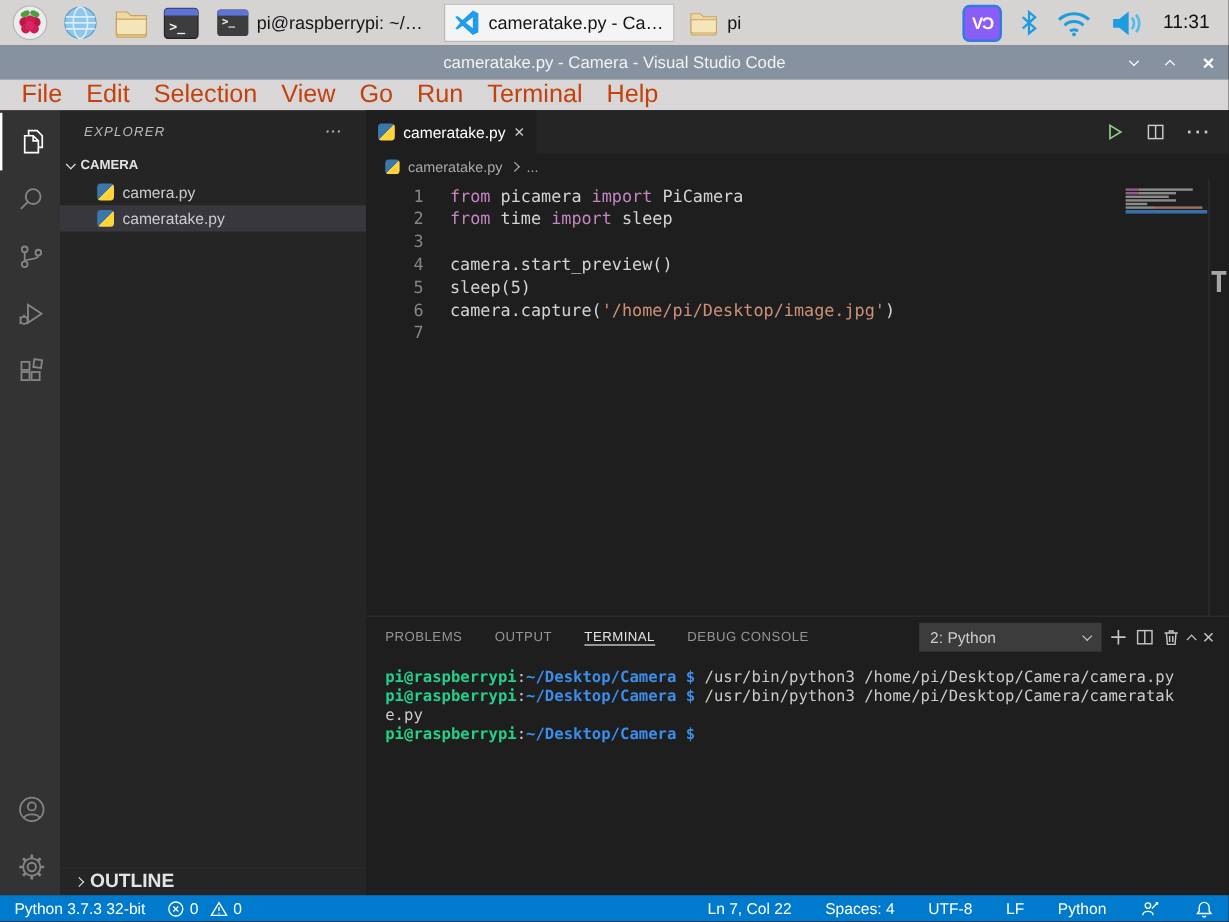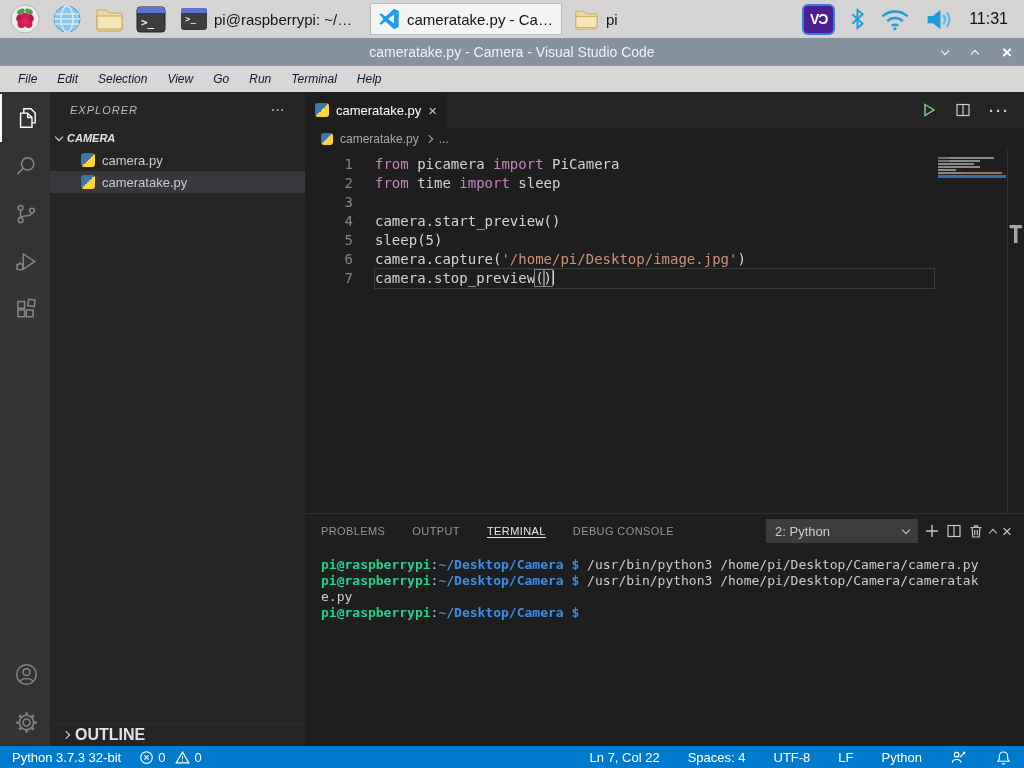--- a/index.html
+++ b/index.html
@@ -8,45 +8,45 @@
   .screen { width:1024px; height:768px; display:flex; flex-direction:column; }
 
   
   .taskbar { height:38px; background:#d6d3d3; display:flex; align-items:center; padding:0 6px; gap:4px; flex:none; }
   .launcher { width:38px; height:34px; display:flex; align-items:center; justify-content:center; }
   .task-btn { width:192px; height:32px; display:flex; align-items:center; gap:7px; padding:0 7px; font-size:15px; color:#141414; white-space:nowrap; overflow:hidden; }
   .task-btn.active { background:#f4f4f4; border:1px solid #b9b9b9; }
   .task-label { overflow:hidden; text-overflow:ellipsis; }
   .tray { margin-left:auto; display:flex; align-items:center; gap:15px; padding-right:10px; }
   .clock { font-size:16px; color:#101010; }
-  .vnc-ico { width:33px; height:31px; background:#4c1d95; border:2px solid #2e7ede; border-radius:6px; color:#fff; font-weight:bold; font-size:14px; letter-spacing:-1px; display:flex; align-items:center; justify-content:center; }
+  .vnc-ico { width:33px; height:31px; background:#8b5cf6; border:2px solid #2e7ede; border-radius:6px; color:#fff; font-weight:bold; font-size:14px; letter-spacing:-1px; display:flex; align-items:center; justify-content:center; }
   .term-mini { width:26px; height:22px; background:#3d3d3d; border-radius:3px; position:relative; overflow:hidden; flex:none; }
   .term-mini::before { content:""; position:absolute; top:0; left:0; right:0; height:5px; background:#5e73d8; }
   .term-mini::after { content:">_"; position:absolute; left:4px; top:6px; color:#eee; font:bold 9px "DejaVu Sans Mono", monospace; }
 
   
   .titlebar { height:28px; background:#8792a0; display:flex; align-items:center; justify-content:center; position:relative; flex:none; }
   .titlebar .title { color:#f2f2f2; font-size:14px; }
   .win-controls { position:absolute; right:12px; top:0; height:100%; display:flex; align-items:center; gap:24px; color:#ffffff; }
   .win-controls .x { font-size:17px; font-weight:bold; line-height:1; }
   .menubar { height:26px; background:#d8d6d6; display:flex; align-items:center; padding-left:8px; flex:none; }
-  .menu-item { font-size:12px; color:#0f172a; padding:0 10px;font-style:italic; }
+  .menu-item { font-size:21px; color:#c2410c; padding:0 10px; }
 
   
   .workbench { flex:1; display:flex; min-height:0; }
 
   .activitybar { width:50px; background:#333333; display:flex; flex-direction:column; align-items:stretch; flex:none; padding-top:2px; }
   .ab-item { height:48px; display:flex; align-items:center; justify-content:center; color:#858585; border-left:2px solid transparent; }
   .ab-item.active { color:#ffffff; border-left-color:#ffffff; }
   .ab-bottom { margin-top:auto; }
 
   .sidebar { width:255px; background:#252526; color:#cccccc; display:flex; flex-direction:column; flex:none; }
   .sb-header { height:35px; display:flex; align-items:center; padding:0 20px; font-size:11px; letter-spacing:1px; color:#bbbbbb; flex:none;font-style:italic; }
   .sb-more { margin-left:auto; color:#bdbdbd; font-weight:bold; letter-spacing:1px; }
-  .sb-section { height:22px; display:flex; align-items:center; gap:5px; font-weight:bold; font-size:11px; color:#e3e3e3; padding-left:6px; flex:none;font-style:italic; }
+  .sb-section { height:22px; display:flex; align-items:center; gap:5px; font-weight:bold; font-size:11px; color:#e3e3e3; padding-left:6px; flex:none; }
   .file-row { height:22px; display:flex; align-items:center; gap:7px; padding-left:31px; font-size:13px; color:#cccccc; flex:none; }
   .file-row.selected { background:#37373d; }
   .sb-fill { flex:1; }
   .sb-outline { height:23px; display:flex; align-items:center; gap:6px; font-weight:bold; font-size:16px; color:#e3e3e3; padding-left:13px; border-top:1px solid #2d2d2e; flex:none; }
 
   .main { flex:1; display:flex; flex-direction:column; min-width:0; background:#1e1e1e; }
   .tabbar { height:36px; background:#252526; display:flex; align-items:stretch; flex:none; }
   .tab { width:142px; background:#1e1e1e; display:flex; align-items:center; gap:7px; padding:0 10px; font-size:13px; color:#ffffff; flex:none; }
   .tab-close { margin-left:auto; color:#c9c9c9; font-size:15px; line-height:1; }
   .editor-actions { margin-left:auto; display:flex; align-items:center; gap:18px; padding-right:14px; color:#cccccc; }
@@ -343,21 +343,20 @@
             <div class="code-row">
               <span class="gutter">5</span>
               <span class="line-content"><span class="tok-pl">sleep(5)</span></span>
             </div>
             <div class="code-row">
               <span class="gutter">6</span>
               <span class="line-content"><span class="tok-pl">camera.capture(</span><span class="tok-str">'/home/pi/Desktop/image.jpg'</span><span class="tok-pl">)</span></span>
             </div>
             <div class="code-row current">
               <span class="gutter">7</span>
-              <span class="line-content"><span class="tok-pl">camera.stop_preview</span><span class="tok-pl bracket">(</span><span class="tok-pl bracket">)</span><span class="cursor"></span></span>
             </div>
           </div>
         <div class="minimap">
           <div class="mm-row" style="width:56px;background:linear-gradient(90deg,#8e5f8d 0 11px,#8a8a8a 11px 100%)"></div>
           <div class="mm-row" style="width:42px;background:linear-gradient(90deg,#8e5f8d 0 11px,#8a8a8a 11px 100%)"></div>
           <div class="mm-row" style="width:36px;background:#8a8a8a"></div>
           <div class="mm-row" style="width:42px;background:#8a8a8a"></div>
           <div class="mm-row" style="width:18px;background:#8a8a8a"></div>
           <div class="mm-row" style="width:64px;background:linear-gradient(90deg,#8a8a8a 0 24px,#9c7360 24px 100%)"></div>
           <div class="mm-row" style="width:68px;height:3px;background:#3a6ea5"></div>

